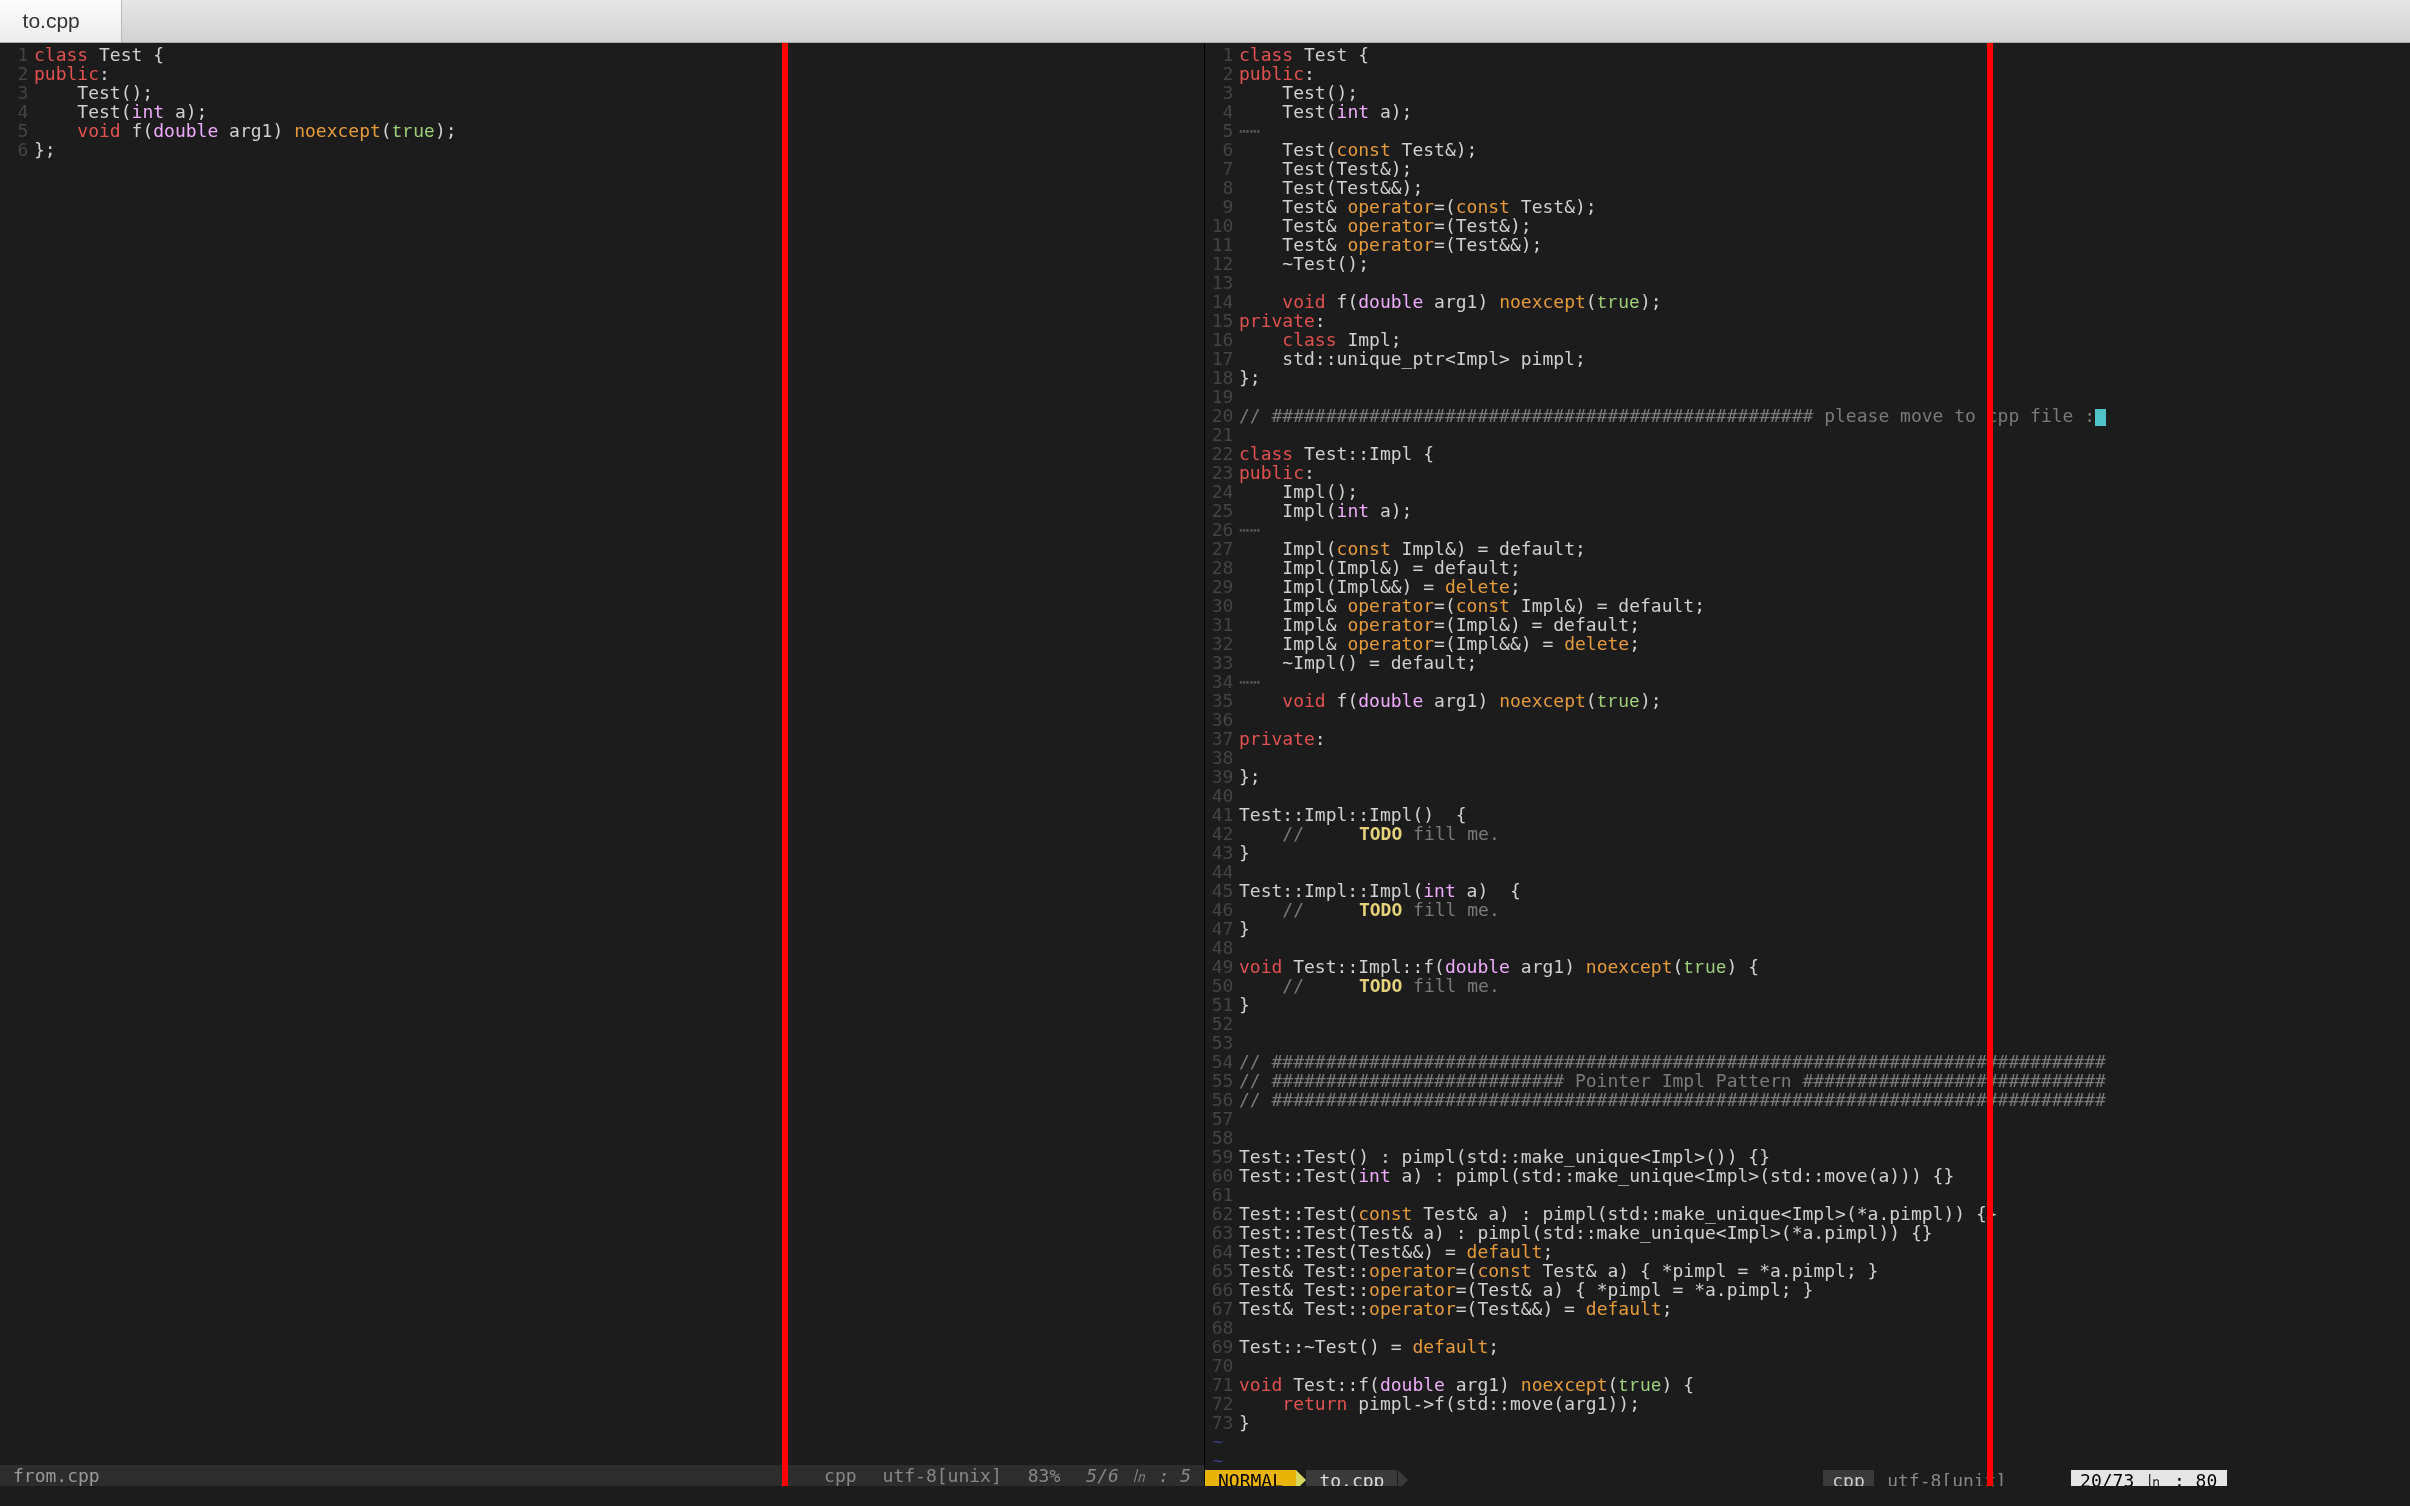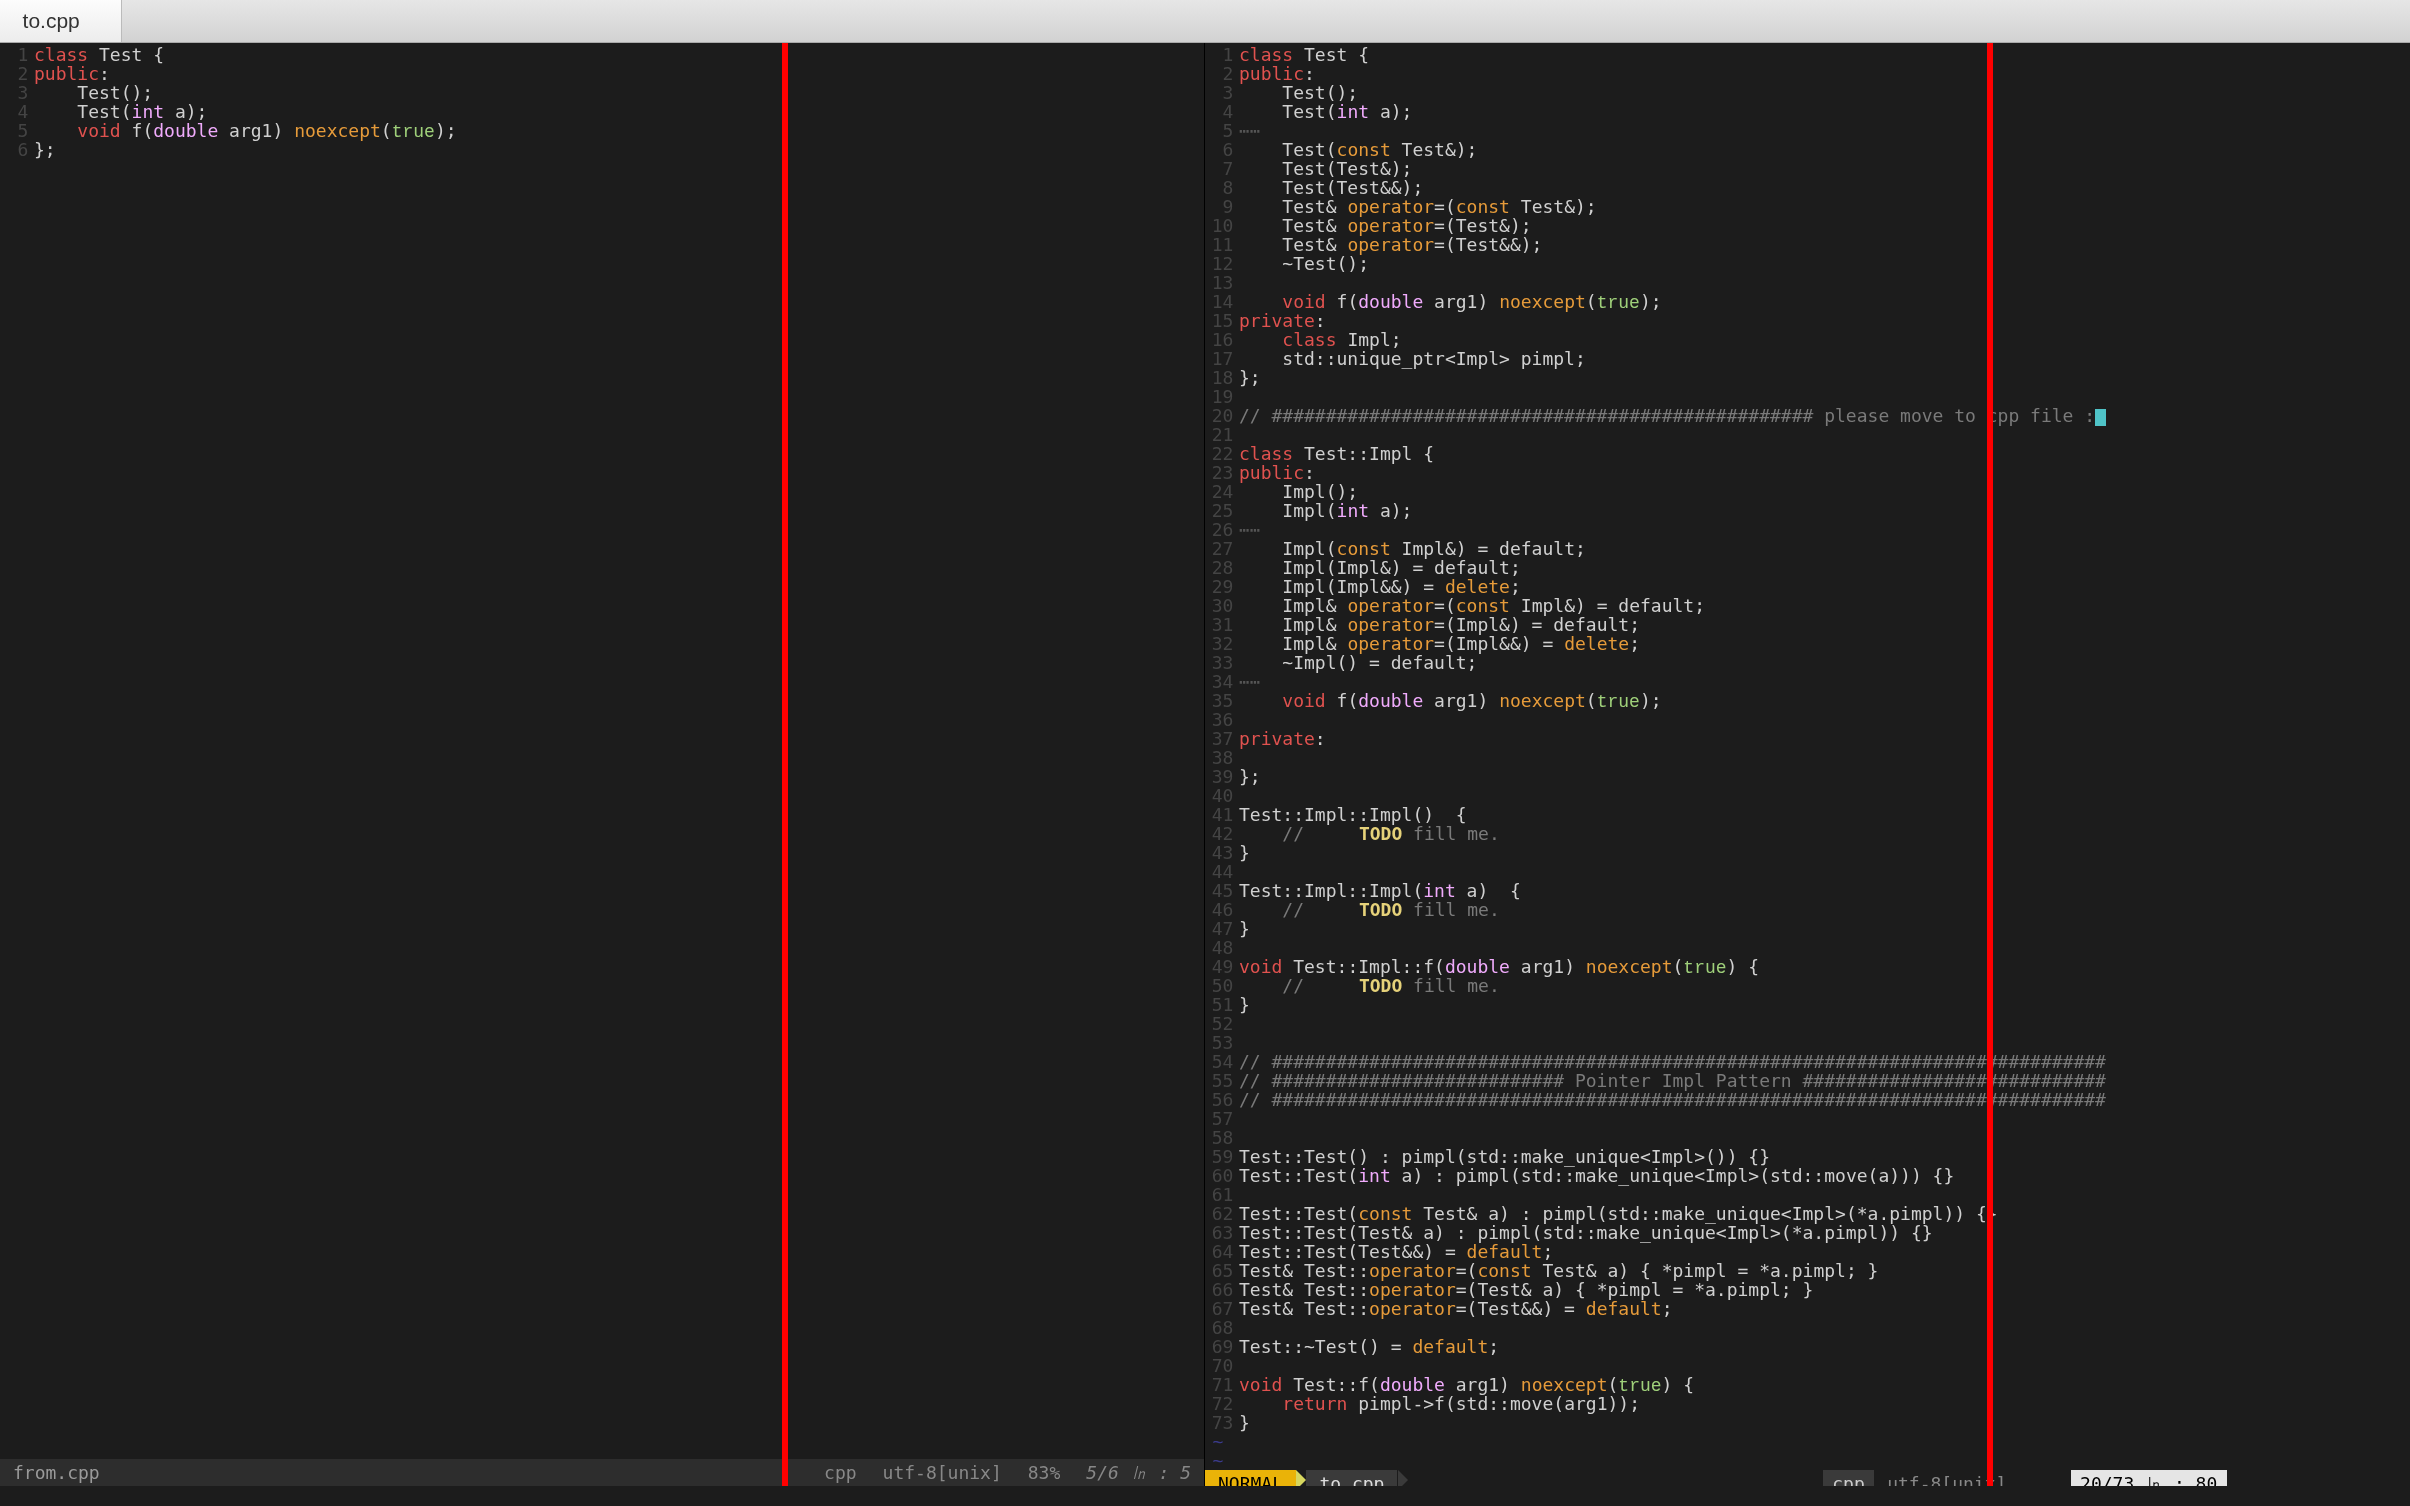--- a/index.html
+++ b/index.html
@@ -80,21 +80,21 @@
 
   .cursor {
     display: inline-block;
     width: 10.4px; height: 17px;
     background: #4fc3c7;
     vertical-align: text-bottom;
   }
 
   
   .status {
-    height: 27px;
+    height: 21px;
     display: flex;
     align-items: center;
     font-size: 18px;
     line-height: 21px;
   }
   .status-inactive { background: #2d2d2d; color: #888; }
   .status-active   { background: #1c1c1c; color: #bbb; }
 
   .seg { padding: 0 13px; height: 100%; display: flex; align-items: center; }
   .spacer { flex: 1; }

